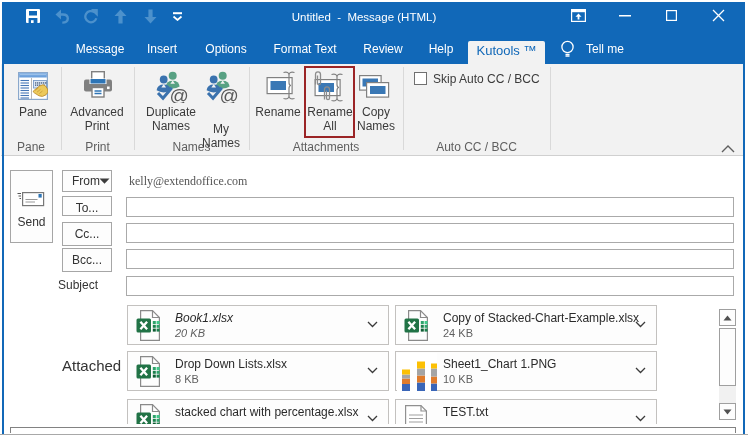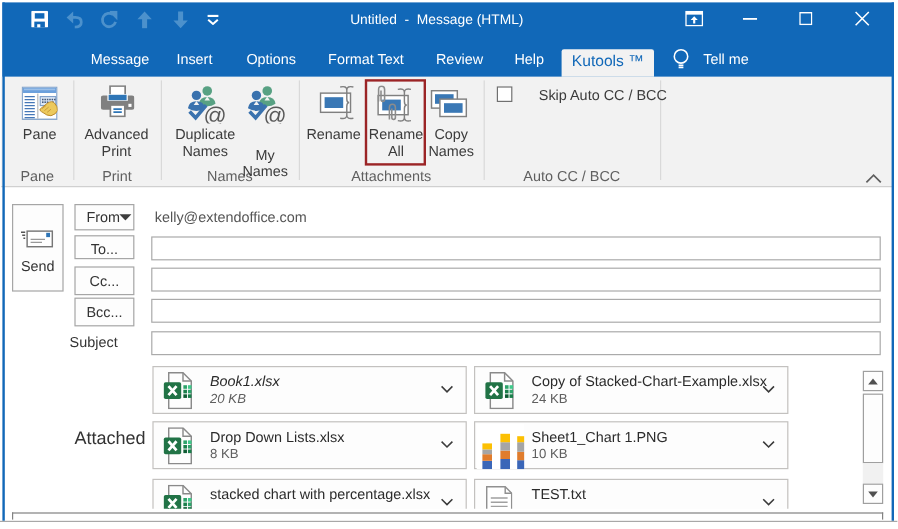--- a/index.html
+++ b/index.html
@@ -226,40 +226,40 @@
   <svg class="abs" style="left:357px;top:75px" width="34" height="24" viewBox="0 0 34 24">
     <rect x="2.6" y="0.6" width="21.5" height="14.5" fill="#fff" stroke="#808080" stroke-width="1.2"></rect>
     <rect x="5.5" y="3.5" width="15.5" height="8" fill="#3a78b5"></rect>
     <rect x="9.6" y="7.6" width="22" height="14.5" fill="#fff" stroke="#808080" stroke-width="1.2"></rect>
     <rect x="13" y="11" width="15.5" height="8" fill="#3a78b5"></rect>
   </svg>
 
   <div class="abs" id="redbox"></div>
 
   <div class="abs" style="left:414px;top:72px;width:13px;height:13px;border:1px solid #707070;background:#fff;"></div>
-  <div class="abs" style="left:433px;top:72px;font-size:12px;color:#3b3b3b;margin-left:16px;">Skip Auto CC / BCC</div>
+  <div class="abs" style="left:433px;top:72px;font-size:12px;color:#3b3b3b;">Skip Auto CC / BCC</div>
 
   <svg class="abs" style="left:721px;top:144px" width="14" height="10" viewBox="0 0 14 10">
     <polyline points="1,8 7,2 13,8" fill="none" stroke="#5f5f5f" stroke-width="1.4"></polyline>
   </svg>
 
   <div class="abs" style="left:10px;top:170px;width:43px;height:73px;border:1px solid #a6a6a6;background:#fdfdfd;"></div>
   <div class="abs" style="left:10px;top:215px;width:43px;height:20px;font-size:12px;color:#333;text-align:center;">Send</div>
   <svg class="abs" style="left:17px;top:191px" width="28" height="16" viewBox="0 0 28 16">
     <path d="M0.5,2.5 H4 M1.5,5 H4 M2.5,7.5 H4" stroke="#555" stroke-width="1.2"></path>
     <rect x="5.6" y="1.6" width="21" height="13" fill="#fff" stroke="#777" stroke-width="1.2"></rect>
     <rect x="21.5" y="3" width="3.2" height="3.6" fill="#2e75b6"></rect>
     <path d="M8.5,8.5 H20.5 M8.5,11 H18" stroke="#999" stroke-width="1.1"></path>
   </svg>
 
   <div class="fbtn" style="top:170px;height:22px;line-height:20px;text-align:left;padding-left:9px;">From</div>
   <svg class="abs" style="left:99px;top:178px" width="11" height="6" viewBox="0 0 11 6">
       <path d="M0.5,0.5 H10.5 L5.5,5.8 Z" fill="#3d3d3d"></path>
     </svg>
-  <div class="abs" style="left:129px;top:174px;font-size:12px;color:#555;">kelly@extendoffice.com</div>
+  <div class="abs" style="left:129px;top:174px;font-size:12px;color:#555;font-family:Liberation Serif, serif;">kelly@extendoffice.com</div>
 
   <div class="fbtn" style="top:196px;height:20px;line-height:22px;">To...</div>
   <div class="field" style="top:197px;"></div>
   <div class="fbtn" style="top:222px;height:24px;line-height:22px;">Cc...</div>
   <div class="field" style="top:223px;"></div>
   <div class="fbtn" style="top:248px;height:24px;line-height:22px;">Bcc...</div>
   <div class="field" style="top:249px;"></div>
 
   <div class="abs" style="left:58px;top:278px;font-size:12px;color:#333;">Subject</div>
   <div class="field" style="top:276px;"></div>

